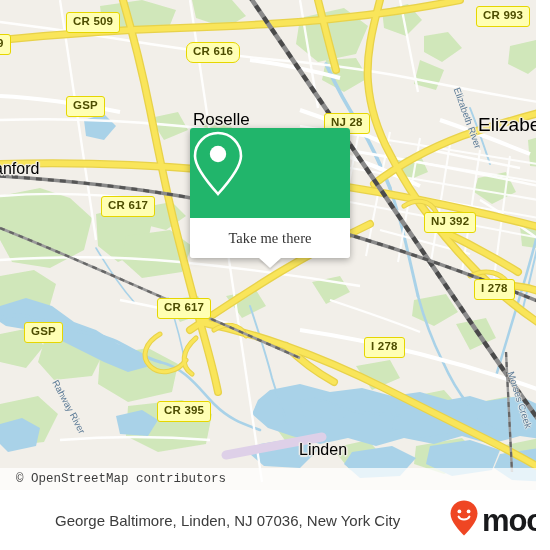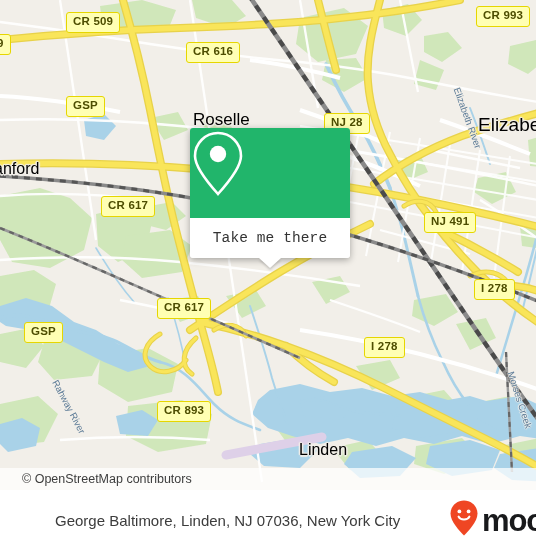--- a/index.html
+++ b/index.html
@@ -74,43 +74,43 @@
   .popup-body{
     height:40px;
     background:#ffffff;
     border-radius:0 0 3px 3px;
     display:flex;align-items:center;justify-content:center;
     position:relative;
   }
   .popup-body span{
     color:#333333;
     font-size:14.5px;
-    font-family:Liberation Mono, monospace;
+    font-family:Liberation Serif, serif;
     letter-spacing:.1px;
   }
   .popup-tail{
     position:absolute;
     left:50%;margin-left:-11px;bottom:-10px;
     width:0;height:0;
     border-left:11px solid transparent;
     border-right:11px solid transparent;
     border-top:10px solid #ffffff;
     filter:drop-shadow(0 2px 1px rgba(0,0,0,.18));
   }
 
   
   .attrib{
     position:absolute;left:0;bottom:0;width:550px;height:22px;
     background:rgba(255,255,255,.72);
     display:flex;align-items:center;
     z-index:30;
   }
   .attrib span{
-    color:#3d3d3d;font-size:12.5px;padding-left:22px;
-    font-family:Liberation Sans, sans-serif;
+    color:#3d3d3d;font-size:12.5px;padding-left:16px;
+    font-family:Liberation Mono, monospace;
     text-align:right;
   }
 
   
   .footer{
     position:absolute;left:0;top:490px;width:550px;height:60px;
     background:#ffffff;
     display:flex;align-items:center;padding-left:39px;
   }
   .footer-title{
@@ -325,31 +325,31 @@
         <g>
           <path d="M226 455 L322 437" stroke="#ded0e8" stroke-width="9" stroke-linecap="round"></path>
         </g>
 
       </g>
     </svg>
 
     <div>
       <div class="shield" style="left:66px;top:12px;">CR 509</div>
       <div class="shield" style="left:-10px;top:34px;">9</div>
-      <div class="shield" style="left:186px;top:42px;">CR 616</div>
+      <div class="shield" style="left:186px;top:42px;border-radius:7px;">CR 616</div>
       <div class="shield" style="left:476px;top:6px;">CR 993</div>
       <div class="shield" style="left:66px;top:96px;">GSP</div>
       <div class="shield" style="left:324px;top:113px;text-align:right;">NJ 28</div>
       <div class="shield" style="left:101px;top:196px;">CR 617</div>
-      <div class="shield" style="left:424px;top:212px;">NJ 491</div>
+      <div class="shield" style="left:424px;top:212px;">NJ 392</div>
       <div class="shield" style="left:157px;top:298px;">CR 617</div>
       <div class="shield" style="left:474px;top:279px;">I 278</div>
       <div class="shield" style="left:24px;top:322px;">GSP</div>
       <div class="shield" style="left:364px;top:337px;">I 278</div>
-      <div class="shield" style="left:157px;top:401px;">CR 893</div>
+      <div class="shield" style="left:157px;top:401px;">CR 395</div>
     </div>
 
     <div>
       <div class="place" style="left:193px;top:110px;">Roselle</div>
       <div class="place" style="left:478px;top:114px;font-size:19px;">Elizabeth</div>
       <div class="place" style="left:-6px;top:160px;font-size:16px;">anford</div>
       <div class="place" style="left:299px;top:441px;font-size:16px;">Linden</div>
     </div>
 
     <div>

